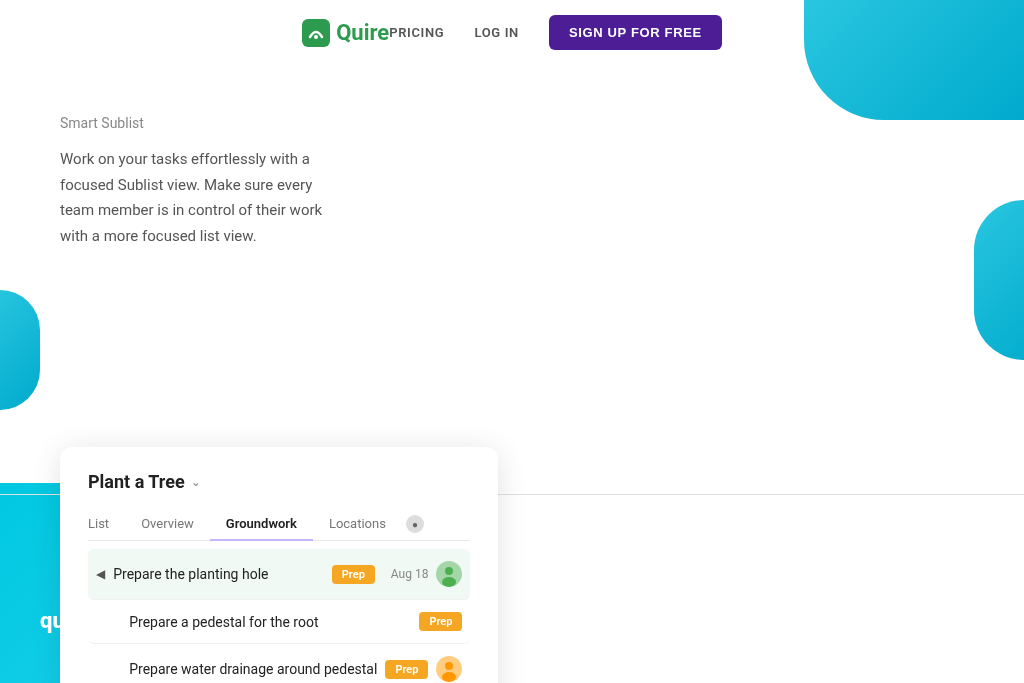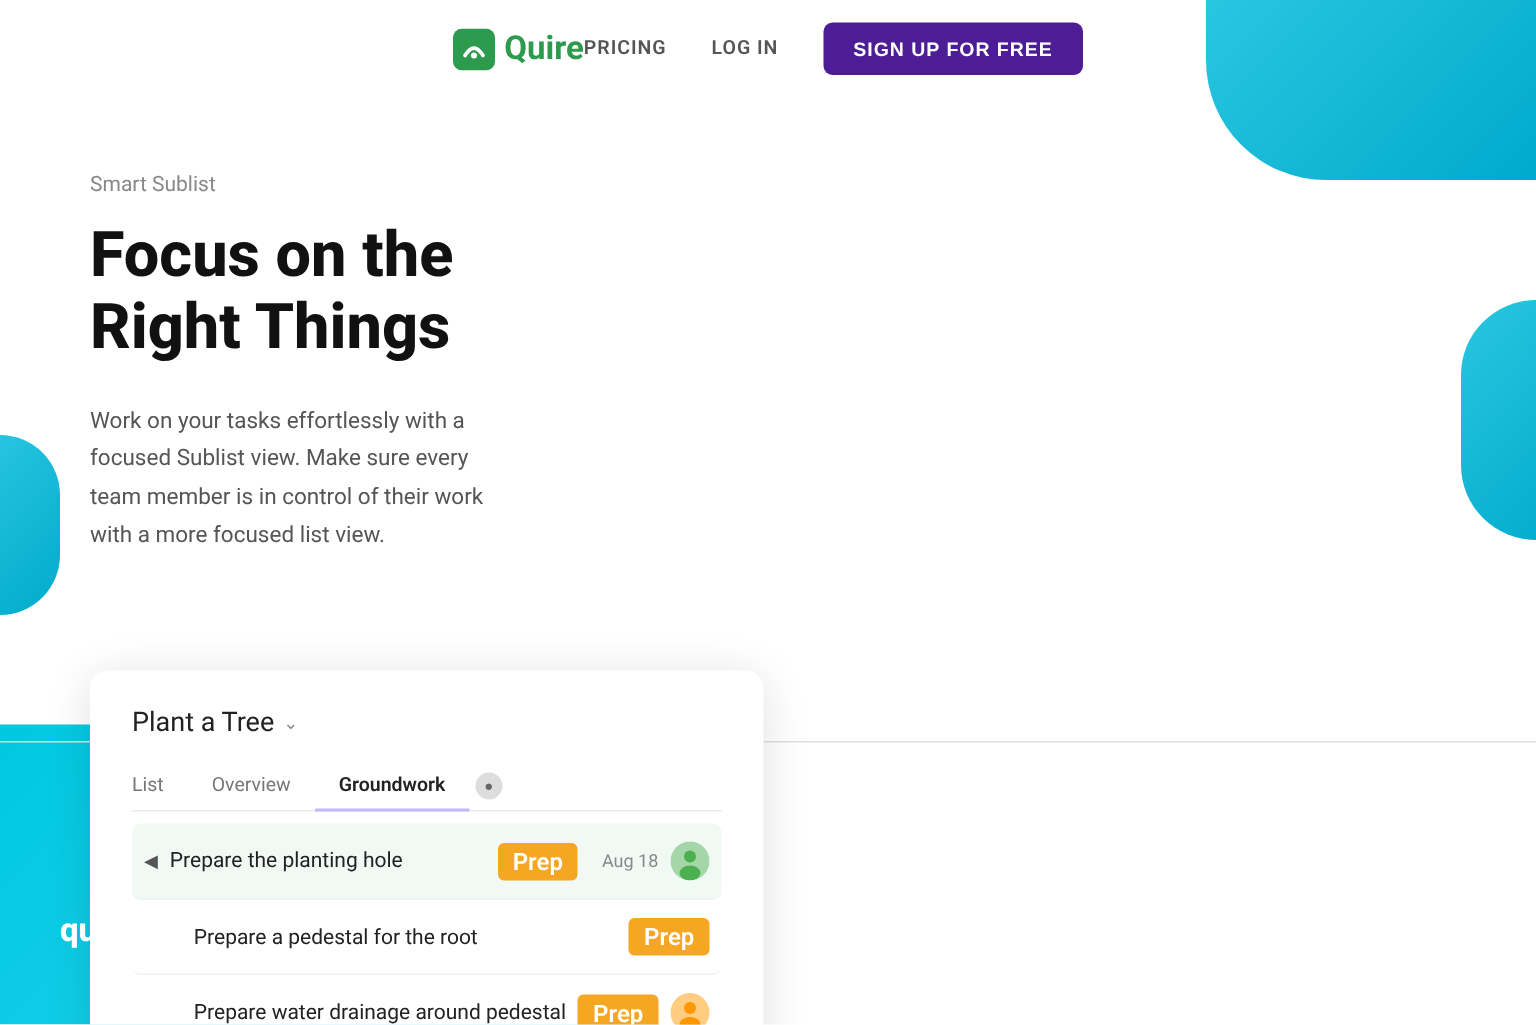--- a/index.html
+++ b/index.html
@@ -149,21 +149,21 @@
 
     
     .card-header {
       display: flex;
       align-items: center;
       gap: 6px;
       margin-bottom: 16px;
     }
     .card-title {
       font-size: 18px;
-      font-weight: 400;
+      font-weight: 700;
       color: #222;
     }
     .chevron-icon {
       color: #888;
       font-size: 12px;
     }
 
     
     .card-tabs {
       display: flex;
@@ -228,21 +228,21 @@
       flex: 1;
       font-size: 14px;
       color: #222;
     }
     .task-name.indented {
       padding-left: 16px;
     }
     .task-badge {
       background: #f5a623;
       color: #fff;
-      font-size: 16px;
+      font-size: 11px;
       font-weight: 600;
       padding: 3px 10px;
       border-radius: 4px;
       flex-shrink: 0;
     }
     .task-date {
       font-size: 12px;
       color: #888;
       flex-shrink: 0;
       margin-left: 8px;
@@ -306,38 +306,35 @@
     <a class="nav-link">PRICING</a>
     <a class="nav-link">LOG IN</a>
     <button class="signup-btn">SIGN UP FOR FREE</button>
   </nav>
 </header>
 
 <main class="main">
 
   <div class="left-content">
     <div class="smart-sublist-label">Smart Sublist</div>
-    <h1 class="hero-title">
-      <span>Focus on the</span><br>
-      <span>Right Things</span>
-    </h1>
     <p class="hero-desc">Work on your tasks effortlessly with a focused Sublist view. Make sure every team member is in control of their work with a more focused list view.</p>
   </div>
 
   <div class="task-card">
 
     <div class="card-header">
       <span class="card-title">Plant a Tree</span>
       <span class="chevron-icon">⌄</span>
     </div>
 
     <div class="card-tabs">
       <div class="tab">List</div>
       <div class="tab">Overview</div>
       <div class="tab active">Groundwork</div>
+      <div class="tab">Locations</div>
       <div class="tab-settings-icon">●</div>
     </div>
 
     <div class="tasks-container">
 
       <div class="task-row highlighted">
         <span class="task-arrow">◀</span>
         <span class="task-name">Prepare the planting hole</span>
         <span class="task-badge">Prep</span>
         <span class="task-date">Aug 18</span>

